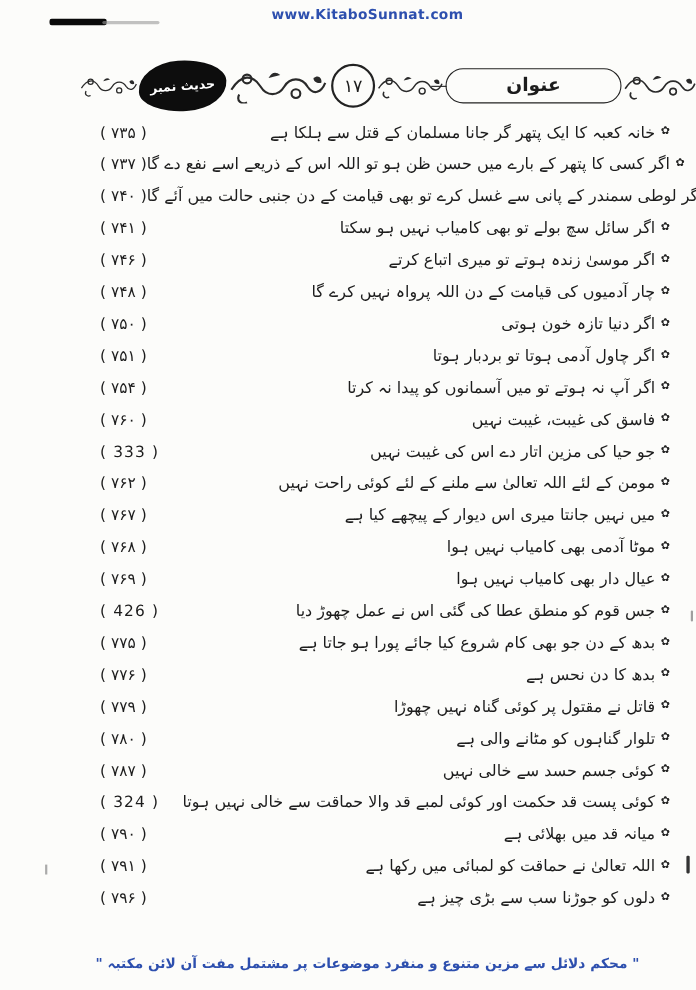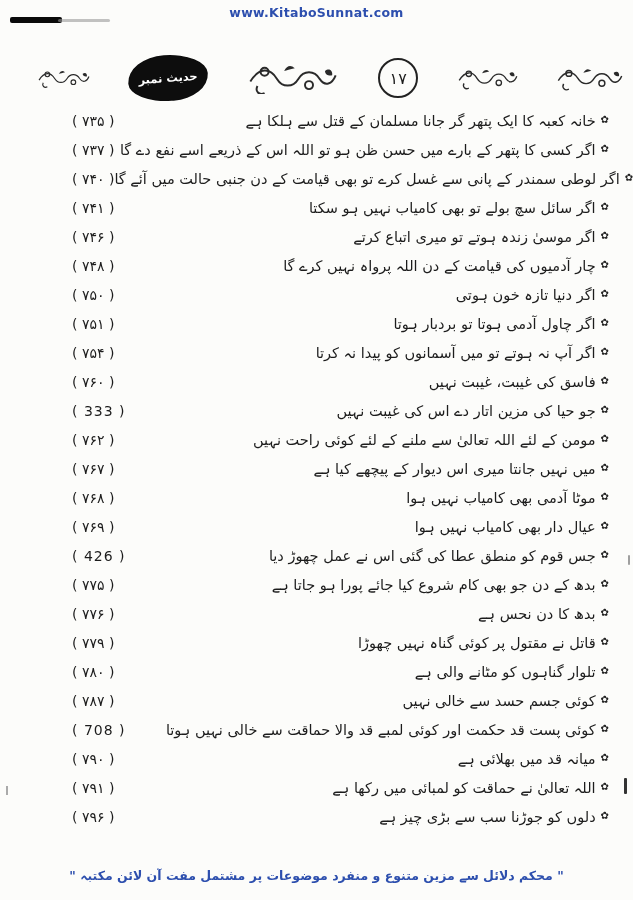--- a/index.html
+++ b/index.html
@@ -1,21 +1,21 @@
 <!DOCTYPE html>
 <html lang="ur"><head>
 <meta charset="utf-8">
 <style>
   html,body{margin:0;padding:0;}
   body{
     width:633px;height:900px;position:relative;overflow:hidden;
     background:#fcfcfa;
     font-family:"DejaVu Sans",sans-serif;color:#1c1c1c;
   }
-  .page{position:absolute;inset:0;}
+  .page{position:absolute;inset:0;margin-left:35px;}
   
   .scan-dash{position:absolute;left:10px;top:17px;width:52px;height:6px;background:#0a0a0a;border-radius:2px;}
   .scan-dash-tail{position:absolute;left:58px;top:19px;width:52px;height:3px;background:#9a9a9a;border-radius:2px;opacity:.6;}
   .scan-mark-right{position:absolute;right:6px;top:778px;width:3px;height:16px;background:#333;border-radius:1px;}
   .scan-mark-right2{position:absolute;right:3px;top:555px;width:2px;height:10px;background:#777;border-radius:1px;opacity:.7;}
   .scan-mark-left{position:absolute;left:6px;top:786px;width:2px;height:9px;background:#888;opacity:.7;}
 
   .url{
     position:absolute;top:5px;left:0;right:0;text-align:center;
     font-size:12.5px;font-weight:bold;letter-spacing:.3px;
@@ -44,21 +44,21 @@
     flex:0 0 auto;width:158px;height:30px;border:1.7px solid #222;border-radius:16px;
     display:flex;align-items:center;justify-content:center;
     font-size:17px;font-weight:bold;direction:rtl;position:relative;
   }
   .capsule::before{
     content:"";position:absolute;left:-14px;top:50%;width:14px;height:0;
     border-top:1.5px solid #222;
   }
 
   
-  .list{position:absolute;top:106px;left:16px;right:0;}
+  .list{position:absolute;top:106px;left:0;right:0;}
   .row{
     display:flex;align-items:center;justify-content:space-between;
     height:29px;padding:0 24px 0 56px;
   }
   .num{
     direction:ltr;font-size:14px;letter-spacing:1px;white-space:nowrap;flex:0 0 auto;
   }
   .num::before{content:"( ";}
   .num::after{content:" )";}
   .txt{
@@ -107,20 +107,23 @@
     </div>
     <svg class="orn" viewBox="0 0 100 36" width="92" height="32">
         <use href="#vine"></use>
       </svg>
     <div class="circle">
       <span>۱۷</span>
     </div>
     <svg class="orn" viewBox="0 0 100 36" width="60" height="30">
         <use href="#vine"></use>
       </svg>
+    <div class="capsule">
+      <span>عنوان</span>
+    </div>
     <svg class="orn" viewBox="0 0 100 36" width="66" height="34">
         <use href="#vine"></use>
       </svg>
   </div>
 
   <div class="list" id="list">
     <div class="row">
       <span class="num">۷۳۵</span>
       <span class="txt">
         <span class="marker">✿</span>
@@ -282,21 +285,21 @@
 
     <div class="row">
       <span class="num">۷۸۷</span>
       <span class="txt">
         <span class="marker">✿</span>
         <span class="txt-label">کوئی جسم حسد سے خالی نہیں</span>
       </span>
     </div>
 
     <div class="row">
-      <span class="num">708</span>
+      <span class="num">324</span>
       <span class="txt">
         <span class="marker">✿</span>
         <span class="txt-label">کوئی پست قد حکمت اور کوئی لمبے قد والا حماقت سے خالی نہیں ہوتا</span>
       </span>
     </div>
 
     <div class="row">
       <span class="num">۷۹۰</span>
       <span class="txt">
         <span class="marker">✿</span>

